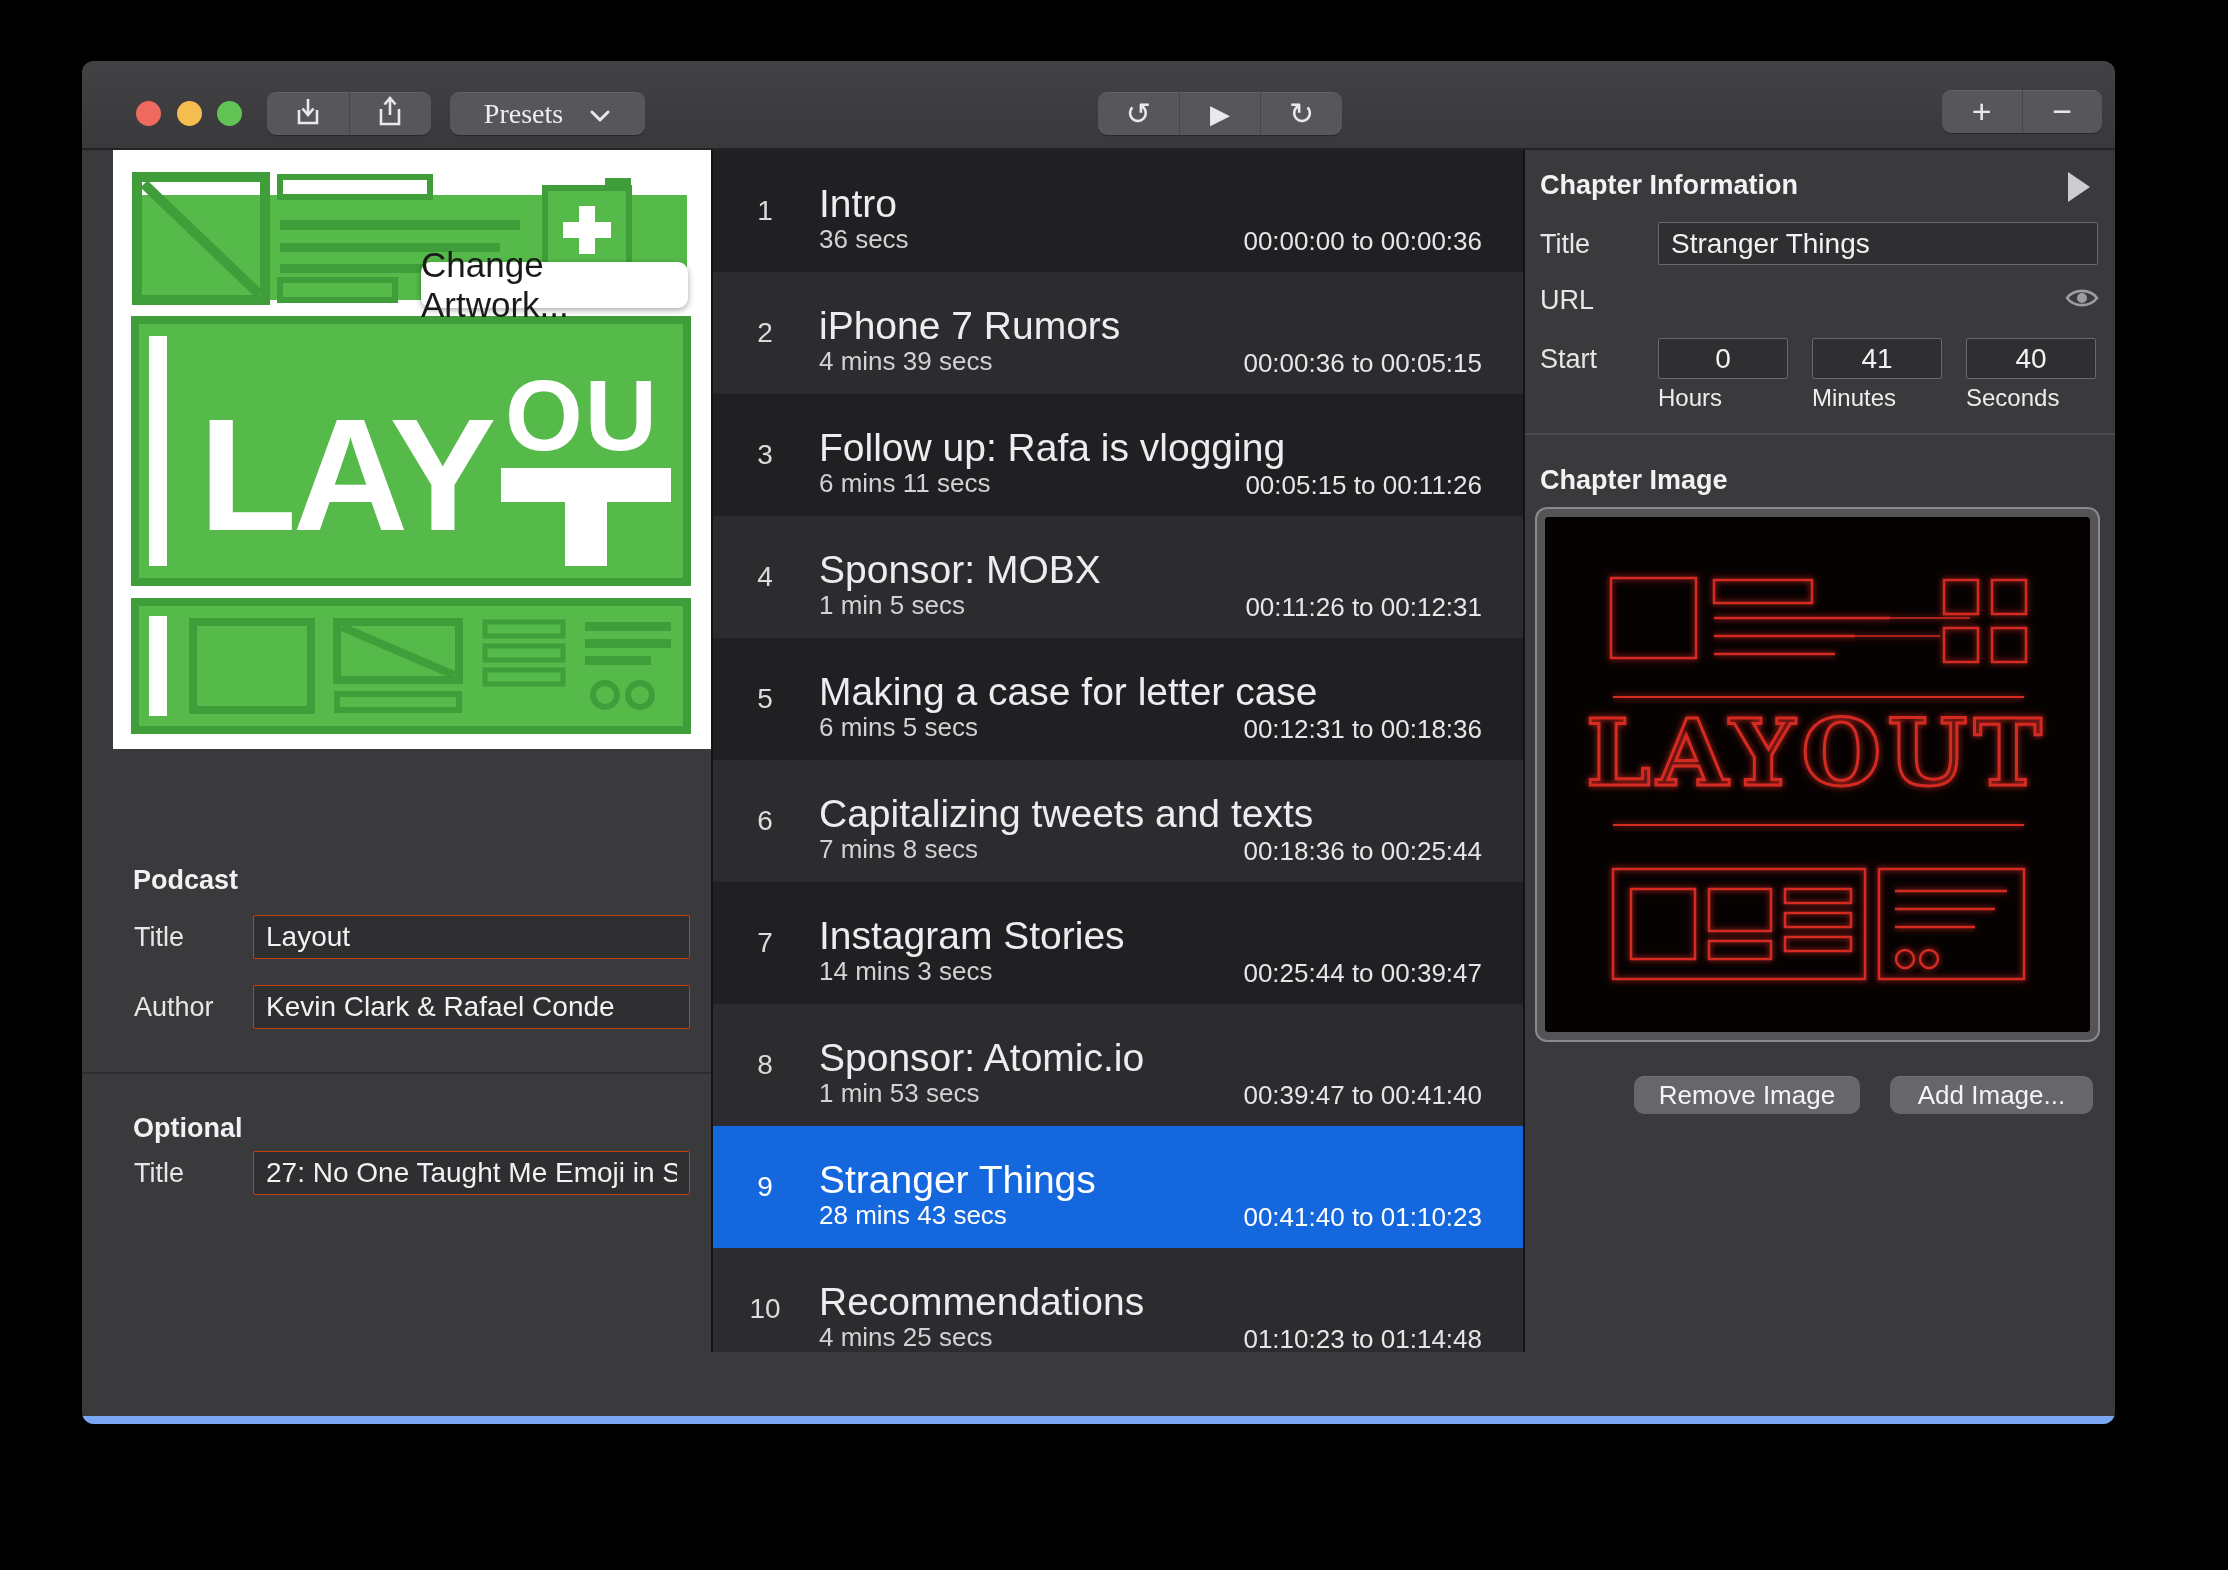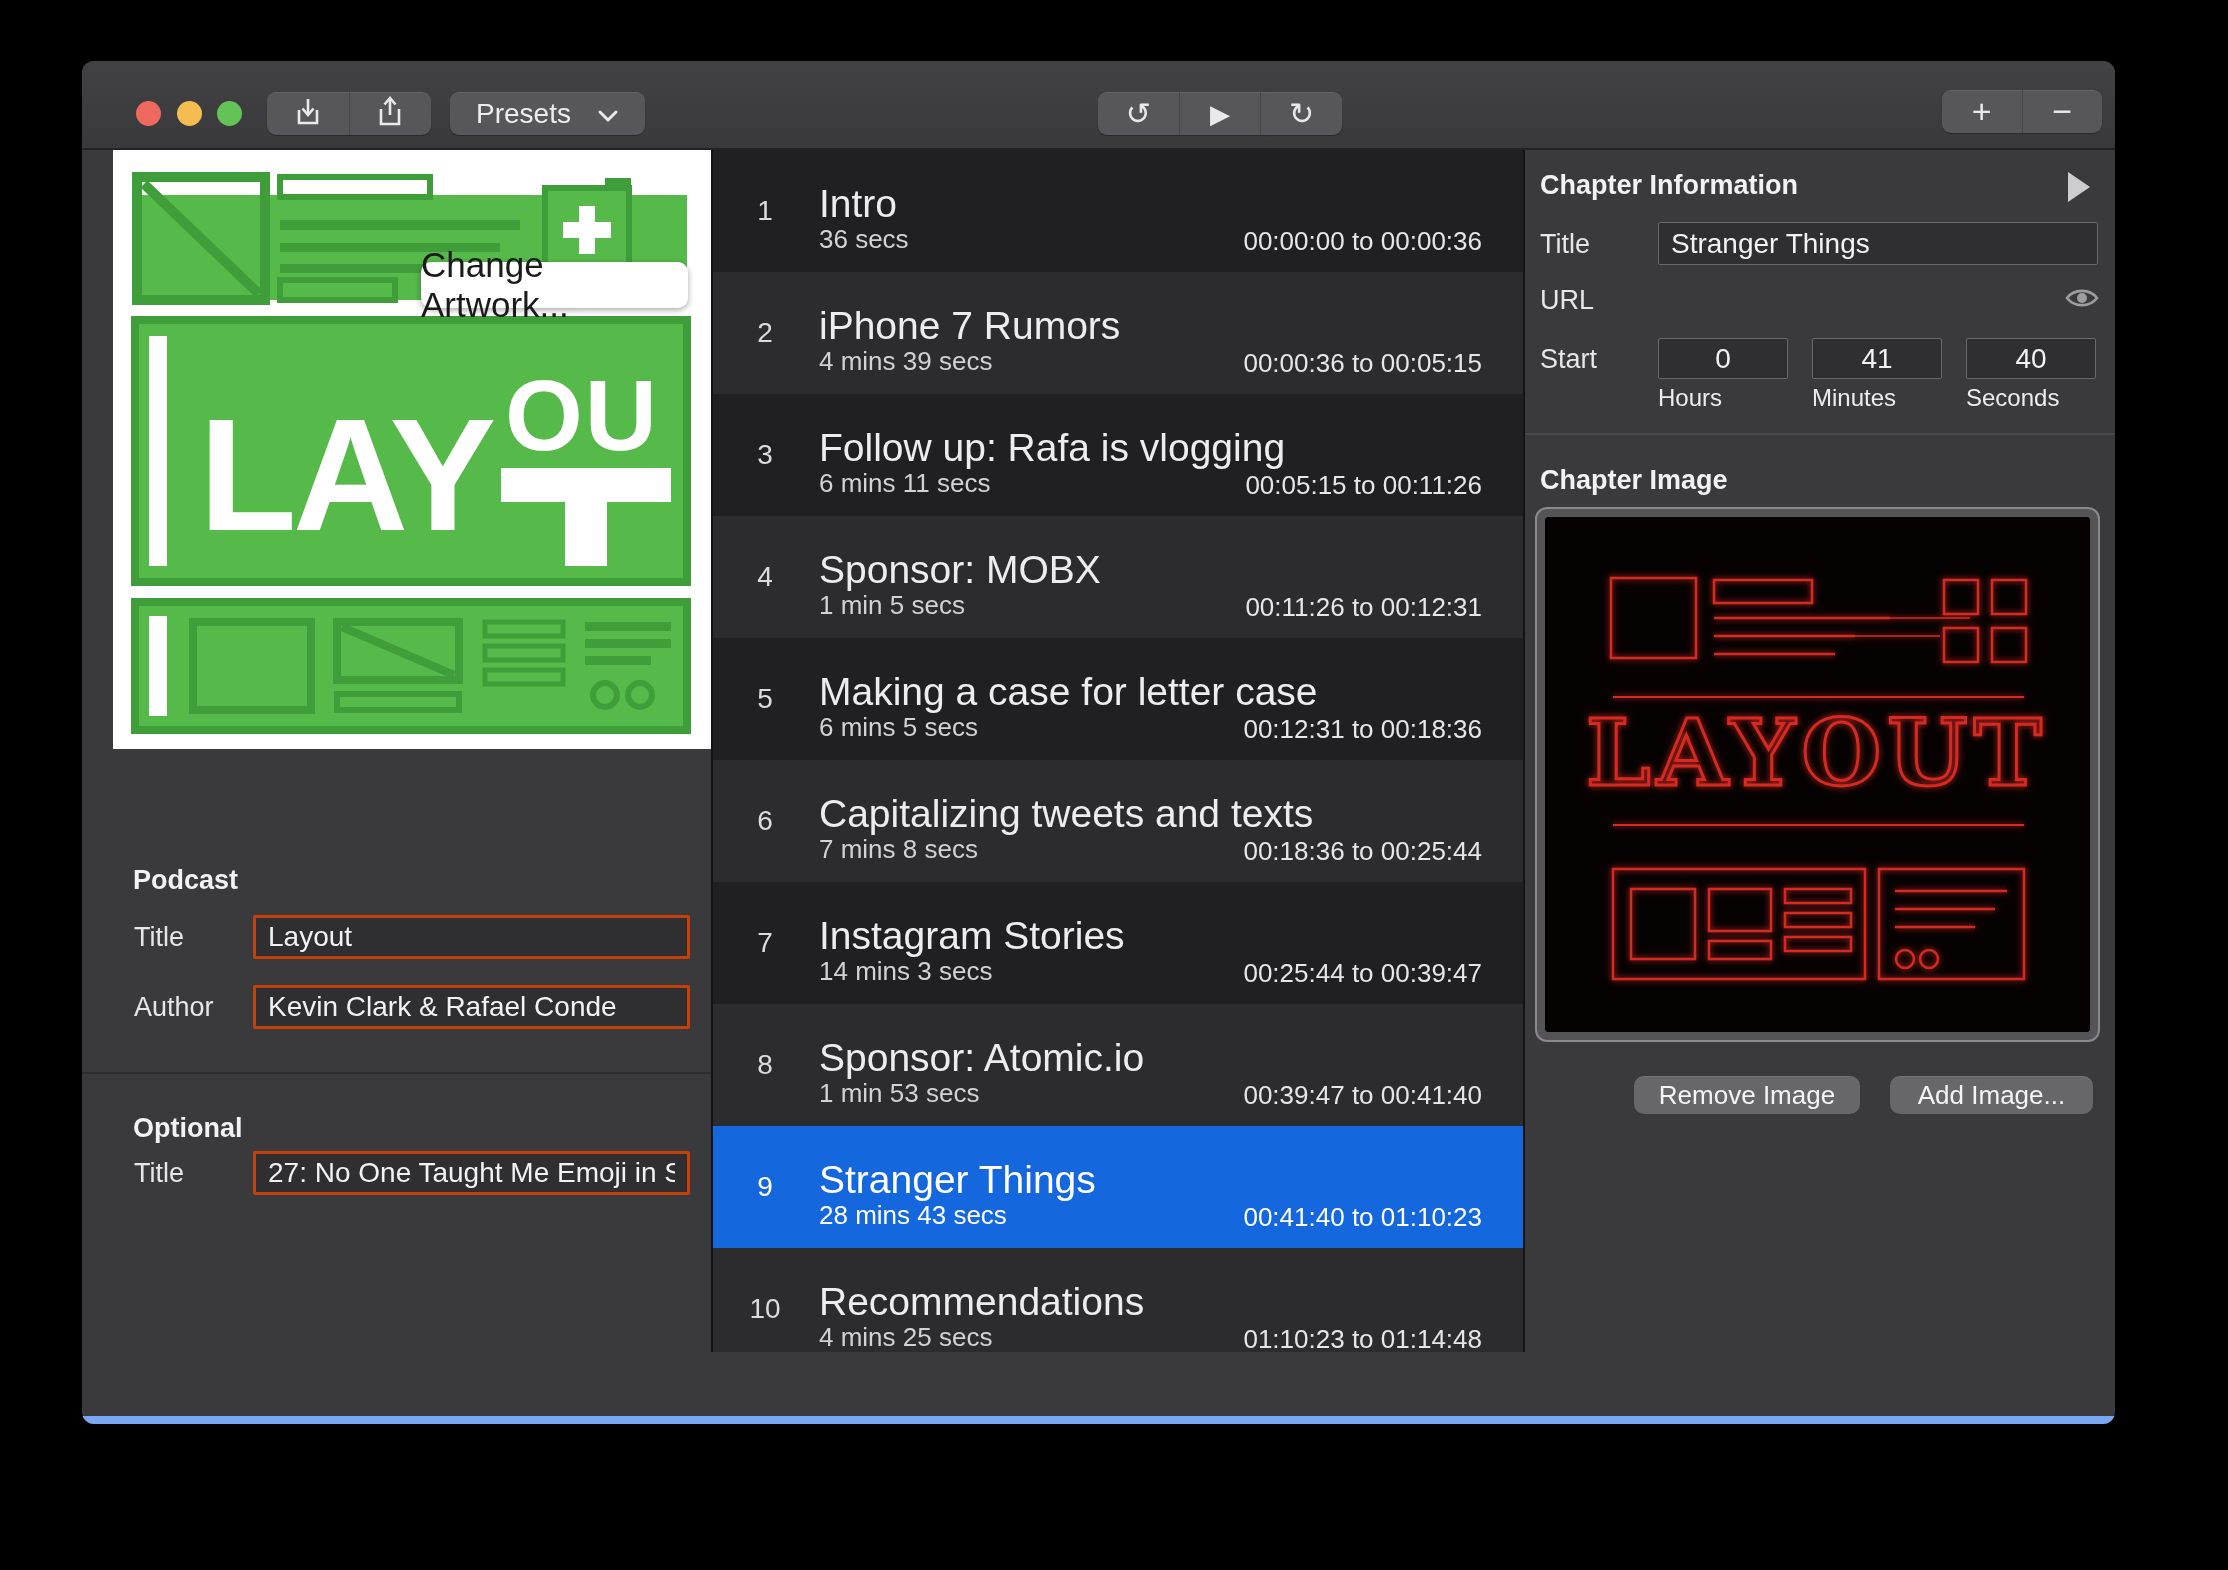--- a/index.html
+++ b/index.html
@@ -13,38 +13,38 @@
   .tl.red{left:54px;background:#ee6a5f;}
   .tl.yellow{left:95px;background:#f5bd4f;}
   .tl.green{left:135px;background:#61c455;}
   .tbtn-group{position:absolute;top:31px;height:43px;display:flex;background:#57575b;border-radius:9px;
     box-shadow:inset 0 1px 0 rgba(255,255,255,.08),0 1px 1px rgba(0,0,0,.3);}
   .tbtn{display:flex;align-items:center;justify-content:center;color:#e9e9eb;}
   .tbtn + .tbtn{border-left:1px solid #464649;}
   .grp-io{left:185px;width:164px;} .grp-io .tbtn{width:82px;}
   .grp-presets{left:368px;width:195px;}
   .presets-btn{width:100%;display:flex;align-items:center;justify-content:center;gap:26px;
-    color:#ededef;font-size:28px;}
+    color:#ededef;font-size:28px;font-family:Liberation Serif, serif;}
   .grp-play{left:1016px;width:244px;} .grp-play .tbtn{width:81px;font-size:30px;}
   .grp-pm{left:1860px;top:29px;width:160px;} .grp-pm .tbtn{width:80px;font-size:34px;}
   .glyph{font-family:"DejaVu Sans",sans-serif;}
   
   .left-col{position:absolute;left:0;top:89px;width:629px;height:1202px;background:#3a3a3c;}
   .v-div{position:absolute;top:89px;width:2px;height:1202px;background:#131315;}
   .v-div.d1{left:629px;} .v-div.d2{left:1441px;}
   
   .artwork{position:absolute;left:31px;top:0;width:598px;height:599px;background:#fff;}
   .change-btn{position:absolute;left:339px;top:112px;width:267px;height:46px;background:#fff;
     border-radius:10px;box-shadow:0 2px 6px rgba(0,0,0,.35);display:flex;align-items:center;
     justify-content:flex-end;font-size:35px;color:#1a1a1a;}
   
   .section-h{position:absolute;left:51px;font-size:27px;font-weight:bold;color:#f2f2f4;}
   .f-label{position:absolute;left:52px;font-size:27px;color:#e6e6e8;}
   .f-input{position:absolute;left:171px;width:437px;height:44px;background:#2f2f31;
-    border:3px solid #c2410c;color:#f2f2f4;font-size:28px;padding:0 12px;box-sizing:border-box;
+    border:1px solid #c2410c;color:#f2f2f4;font-size:28px;padding:0 12px;box-sizing:border-box;
     font-family:"Liberation Sans","DejaVu Sans",sans-serif;outline:none;border-radius:2px;}
   .h-div{position:absolute;left:0;width:629px;height:2px;background:#2d2d2f;}
   
   .chap-list{position:absolute;left:631px;top:89px;width:810px;height:1202px;background:#202022;overflow:hidden;}
   .chap-row{position:relative;width:100%;height:122px;}
   .chap-row.odd{background:#202022;} .chap-row.even{background:#2c2c2e;}
   .chap-row.selected{background:var(--sel,#1567dd);}
   .chap-num{position:absolute;left:22px;top:0;width:60px;height:122px;display:flex;align-items:center;
     justify-content:center;font-size:28px;color:#dcdcde;}
   .chap-title{position:absolute;left:106px;top:32px;font-size:39px;color:#ededf0;white-space:nowrap;}

